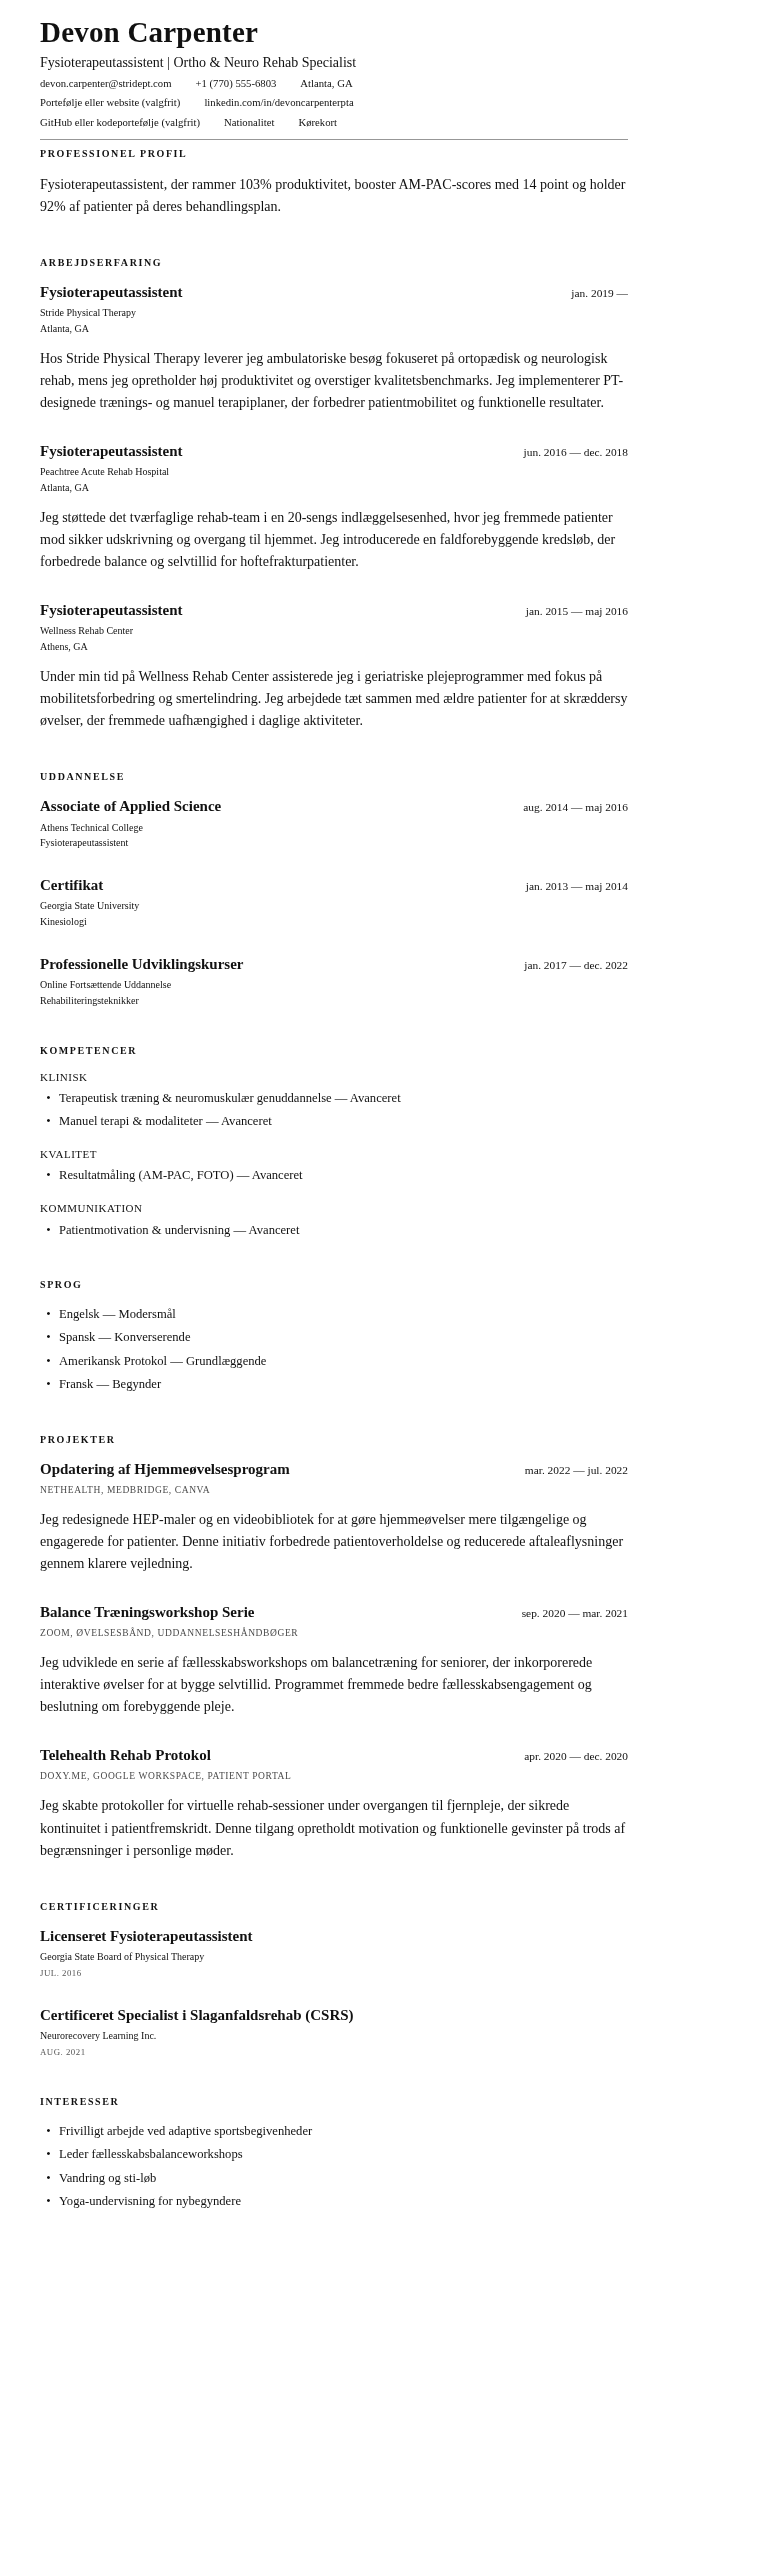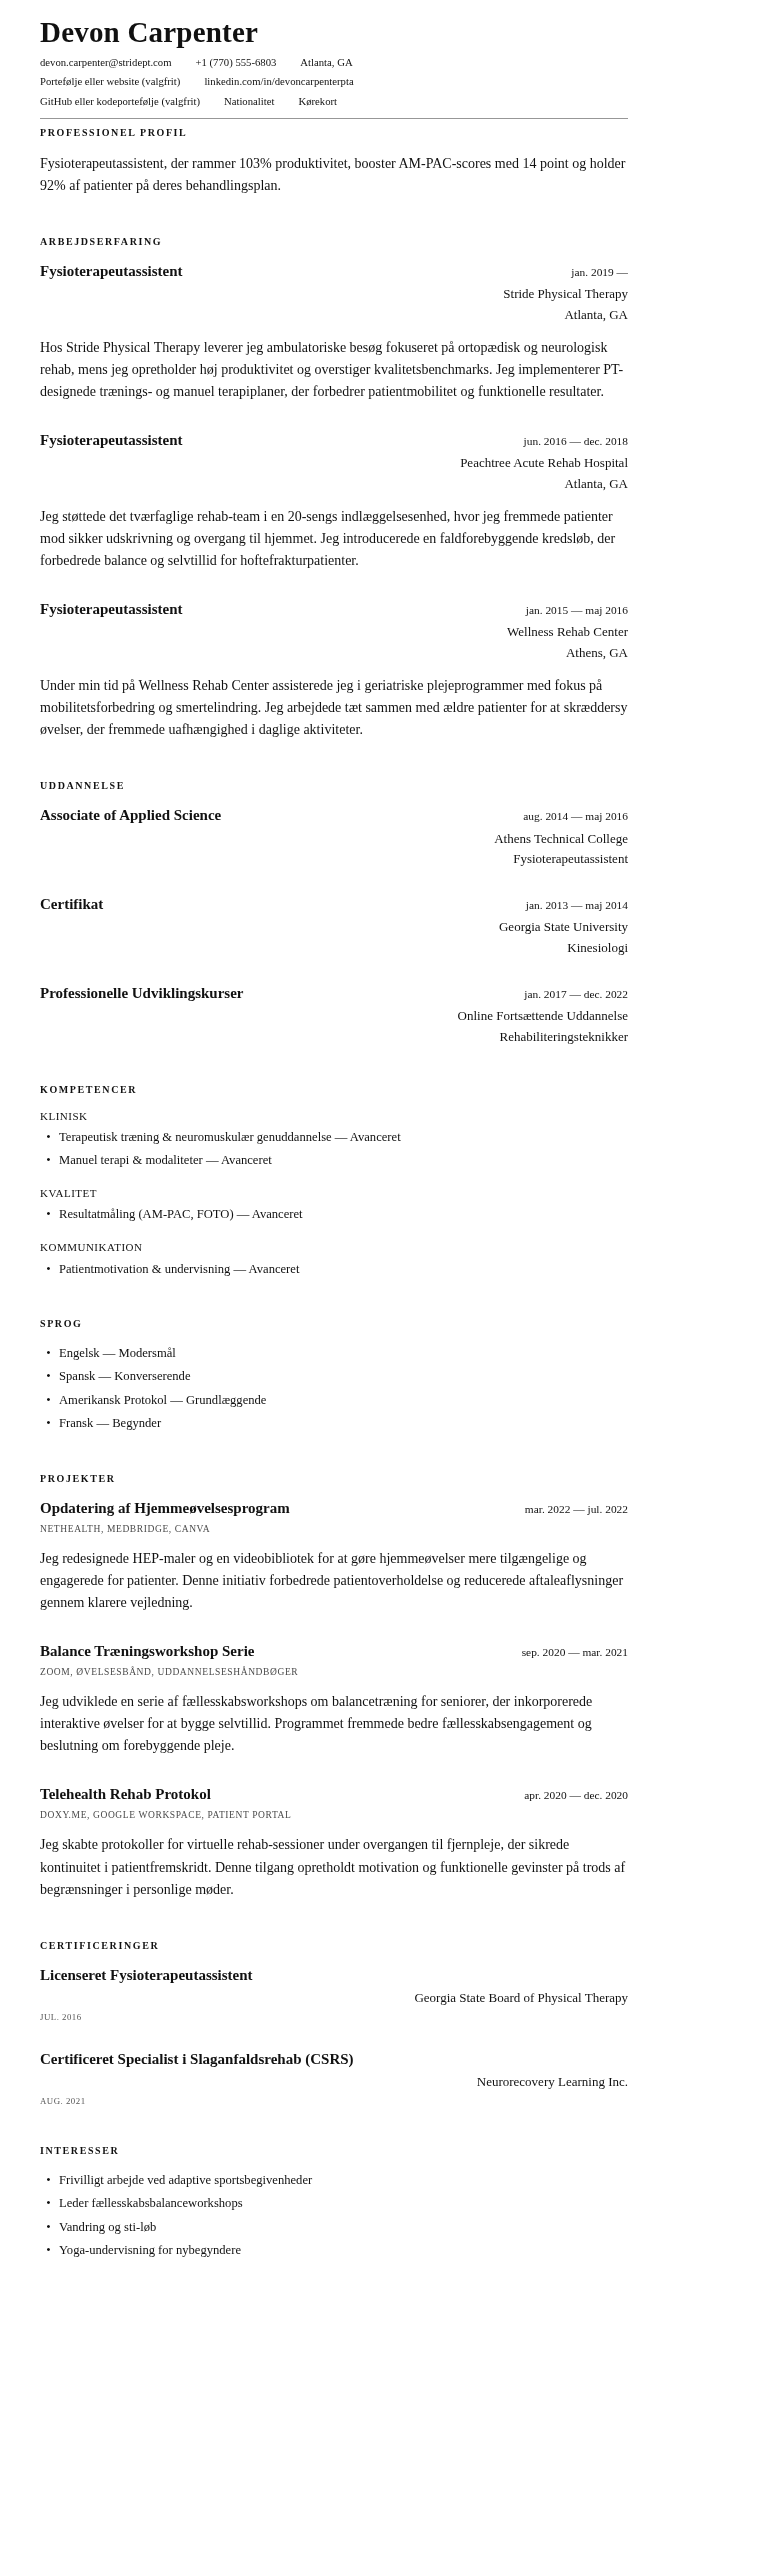--- a/index.html
+++ b/index.html
@@ -71,23 +71,22 @@
   .entry-title {
     font-size: 15px;
     font-weight: 700;
     line-height: 1.25;
   }
   .entry-dates {
     font-size: 11.4px;
     white-space: nowrap;
   }
   .entry-sub {
-    font-size: 13px;
+    font-size: 10px;
     margin-top: 5.7px;
-    text-align: right;
   }
   .entry-sub + .entry-sub { margin-top: 4.4px; }
   .entry-desc {
     font-size: 14px;
     line-height: 1.58;
     margin-top: 14px;
     max-width: 677px;
   }
   .entry-tools {
     font-size: 9.5px;
@@ -128,20 +127,21 @@
     top: 0;
   }
 </style>
 </head>
 <body>
 
 <div class="page">
 
   <header>
     <h1 class="name">Devon Carpenter</h1>
+    <p class="tagline">Fysioterapeutassistent | Ortho &amp; Neuro Rehab Specialist</p>
     <div class="contact">
       <div class="contact-row">
         <span>devon.carpenter@stridept.com</span>
         <span>+1 (770) 555-6803</span>
         <span>Atlanta, GA</span>
       </div>
       <div class="contact-row">
         <span>Portefølje eller website (valgfrit)</span>
         <span>linkedin.com/in/devoncarpenterpta</span>
       </div>

